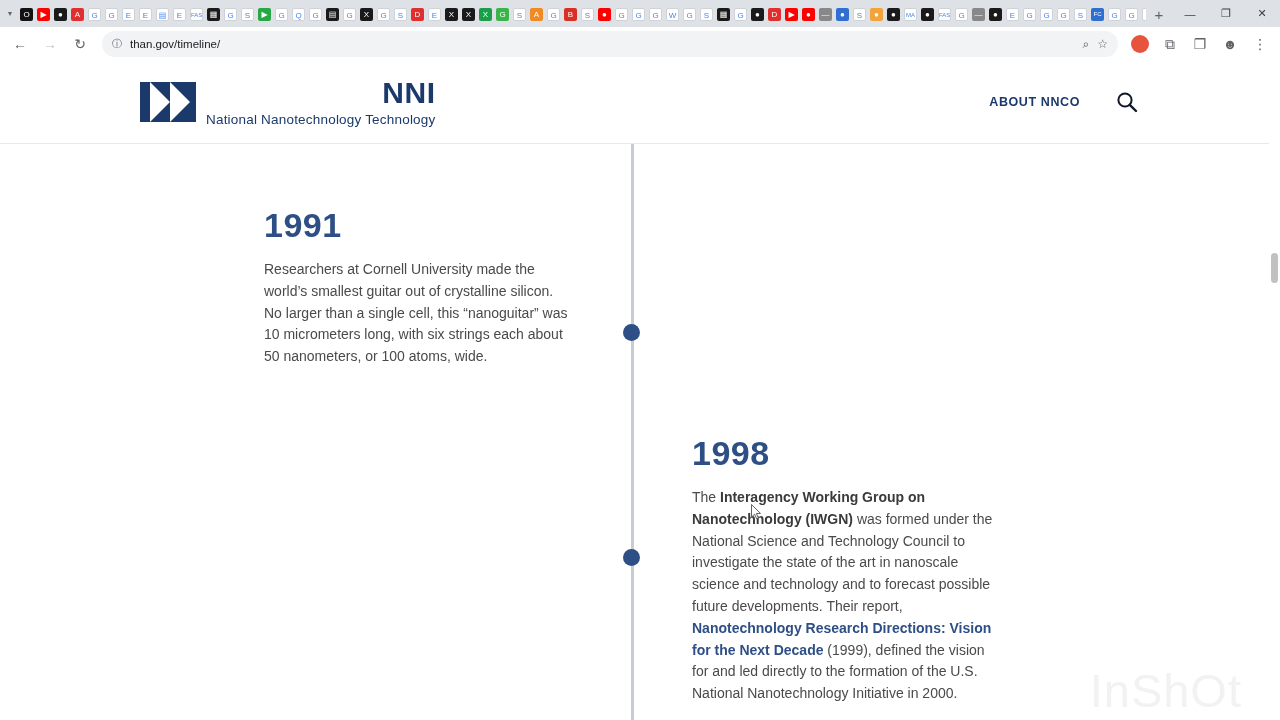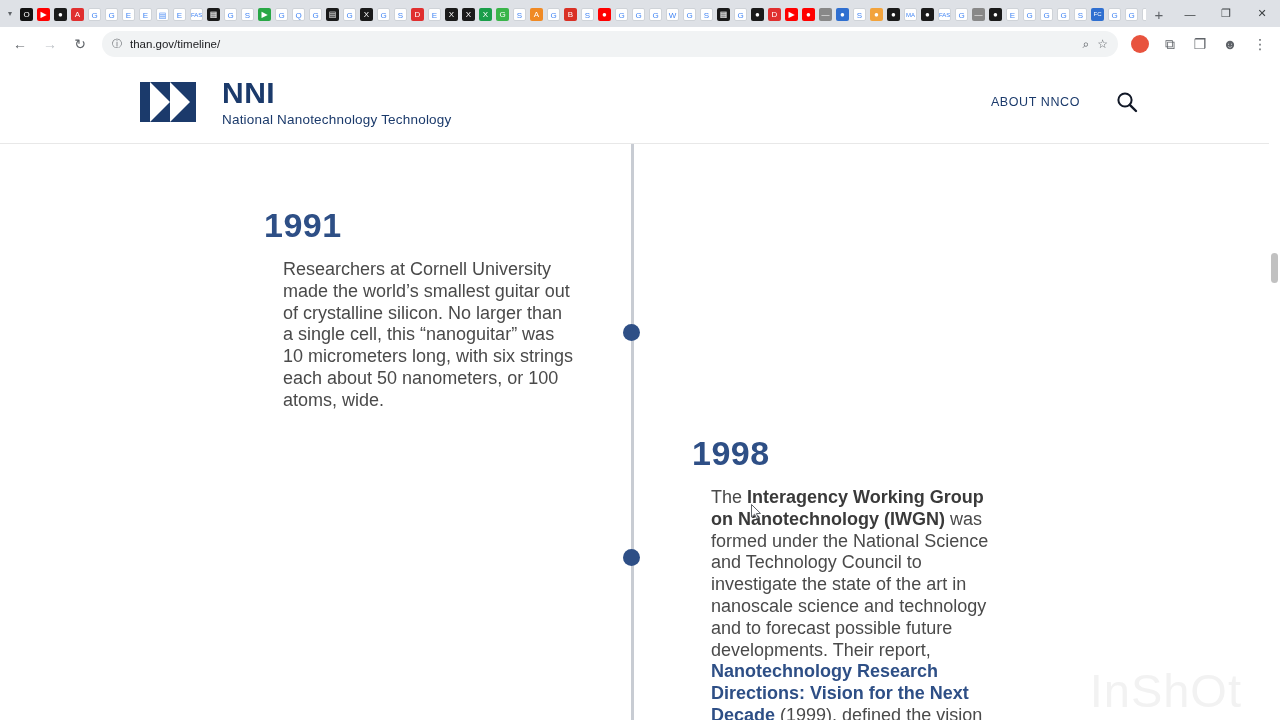--- a/index.html
+++ b/index.html
@@ -98,34 +98,34 @@
 
   .site-header {
     height: 83px;
     background: #ffffff;
     border-bottom: 1px solid #e8e8e8;
     display: flex;
     align-items: center;
     padding: 0 140px;
     position: relative;
   }
-  .logo-wrap { display: flex; align-items: center; gap: 24px; }
+  .logo-wrap { display: flex; align-items: center; gap: 8px; text-align: right; }
   .logo-mark { width: 58px; height: 44px; flex: 0 0 58px; }
   .logo-text .nni {
     font-size: 30px; font-weight: bold; color: #1b3a6b; letter-spacing: 0.5px; line-height: 1;
   }
   .logo-text .sub {
     font-size: 13.5px; color: #1b3a6b; margin-top: 4px; letter-spacing: 0.2px;
   }
   .header-right {
     margin-left: auto;
     display: flex; align-items: center; gap: 34px;
   }
   .nav-link {
-    font-size: 12.5px; color: #1b3a6b; letter-spacing: 0.6px; font-weight: 400;
+    font-size: 12.5px; color: #1b3a6b; letter-spacing: 0.6px; font-weight: 700;
   }
   .search-btn { width: 26px; height: 26px; display: flex; align-items: center; justify-content: center; }
 
   
   .timeline-area {
     position: relative;
     height: 590px;
     background: #fff;
     overflow: hidden;
   }
@@ -144,24 +144,23 @@
   }
   .entry { position: absolute; }
   .entry .year {
     font-size: 34px;
     font-weight: bold;
     color: #2e4f86;
     letter-spacing: 0.5px;
     margin-bottom: 14px;
   }
   .entry .body {
-    font-size: 18px;
+    font-size: 14px;
     line-height: 21.8px;
     color: #4a4a4a;
-    margin-left: 19px;
   }
   .entry .body b { color: #3a3a3a; }
   .entry .body .hl { color: #2e4f86; font-weight: bold; }
 
   .entry-1997 { left: 264px; top: 62px; width: 310px; }
   .entry-1998 { left: 692px; top: 290px; width: 310px; }
 
   .watermark {
     position: absolute;
     right: 38px;

